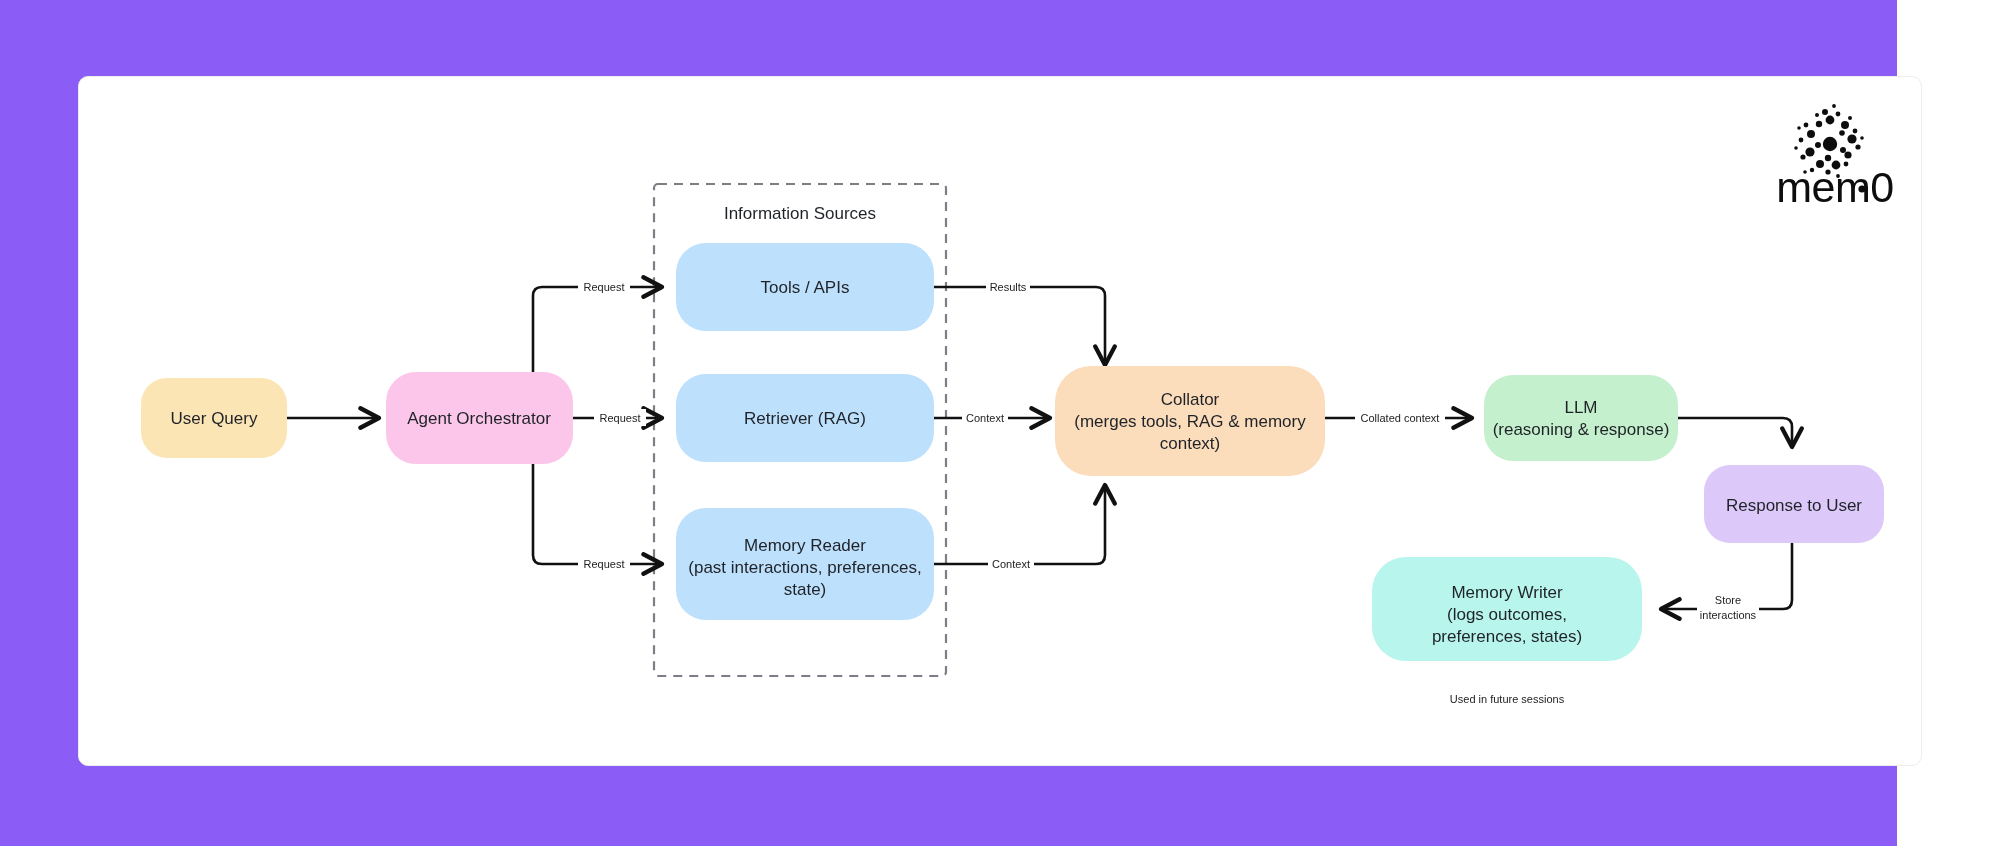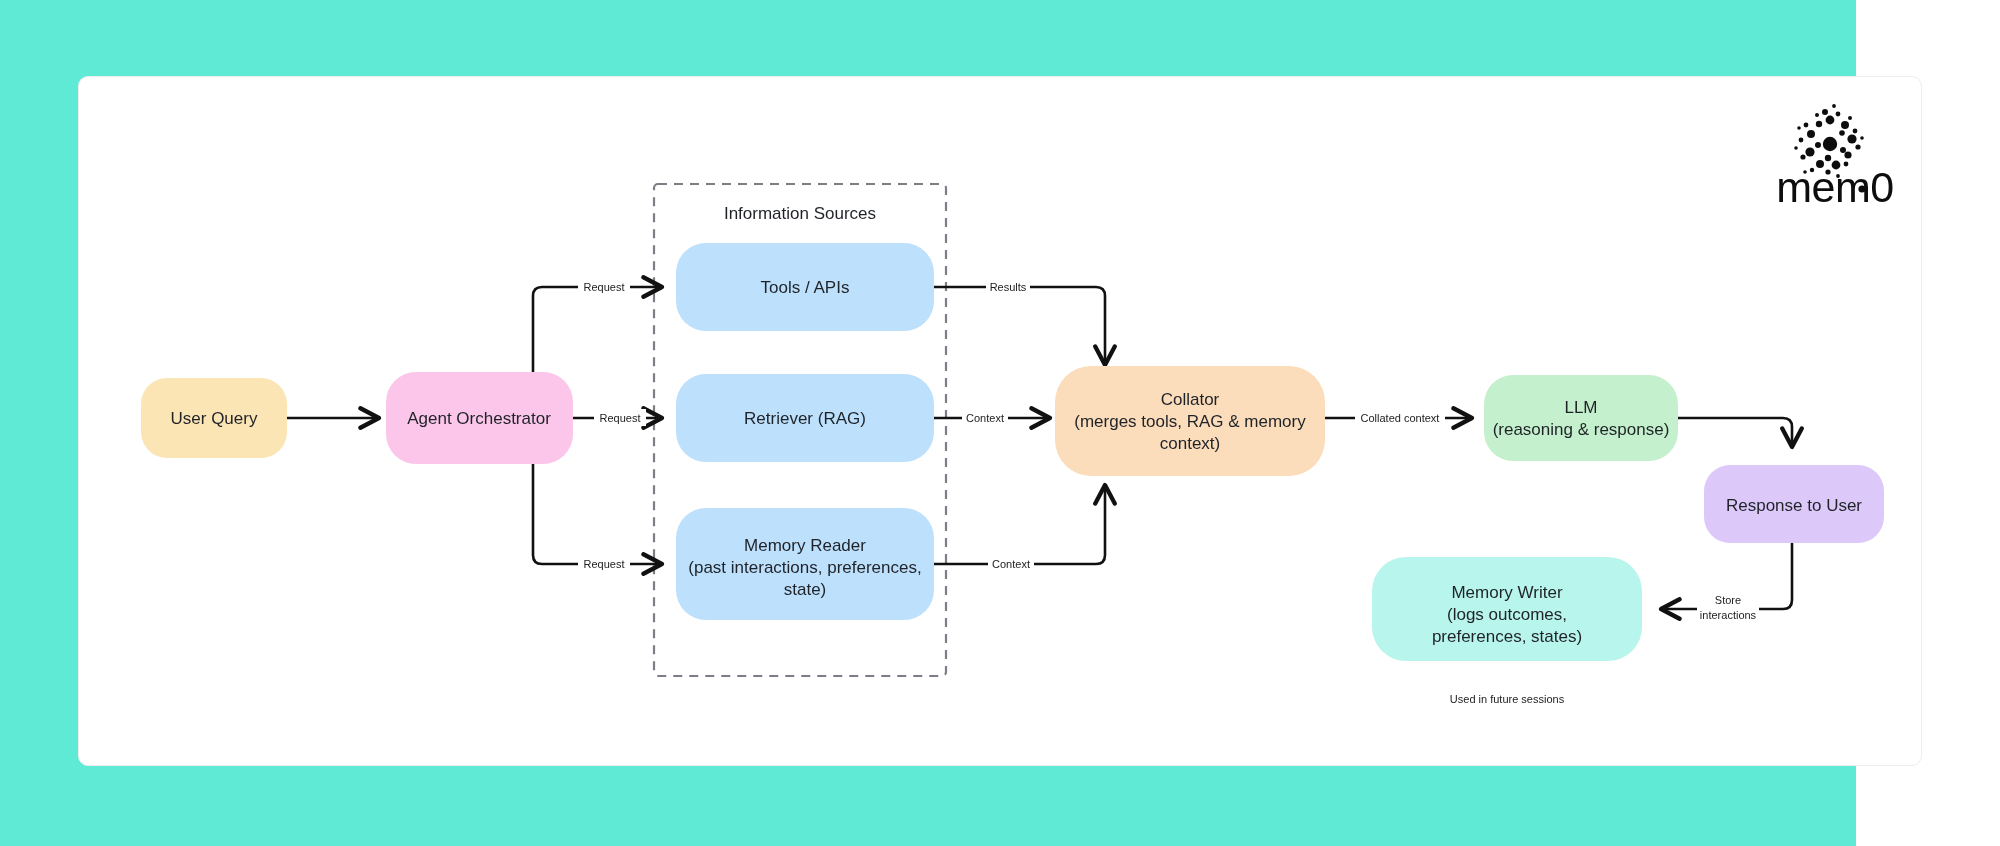--- a/index.html
+++ b/index.html
@@ -1,17 +1,17 @@
 <!DOCTYPE html>
 <html><head>
 <meta charset="utf-8">
 <style>
   html,body{margin:0;padding:0;background:#ffffff;}
   body{width:2000px;height:846px;overflow:hidden;font-family:"Liberation Sans",sans-serif;}
-  #stage{position:relative;width:1856px;height:846px;background:#5eead4;}
+  #stage{position:relative;width:1856px;height:846px;background:#8b5cf6;padding-left:41px;}
   #card{position:absolute;left:78px;top:76px;width:1844px;height:690px;background:#ffffff;
         border:1px solid #eceded;border-radius:10px;box-sizing:border-box;}
   svg#flow{position:absolute;left:0;top:0;width:2000px;height:846px;}
   .nodeLabel{font-family:"Liberation Sans",sans-serif;font-size:17px;fill:#1f2328;}
   .edgeLabel{font-family:"Liberation Sans",sans-serif;font-size:11px;fill:#222;}
   .clusterLabel{font-family:"Liberation Sans",sans-serif;font-size:17px;fill:#1f2328;}
   .noteLabel{font-family:"Liberation Sans",sans-serif;font-size:11px;fill:#222;}
   .edgePath{fill:none;stroke:#111111;stroke-width:2.6px;}
   .clusterBox{fill:none;stroke:#7b7f85;stroke-width:2.2px;stroke-dasharray:9 7;}
   .logoText{font-family:"Liberation Sans",sans-serif;font-size:43px;fill:#0d0d0d;letter-spacing:-0.5px;}

